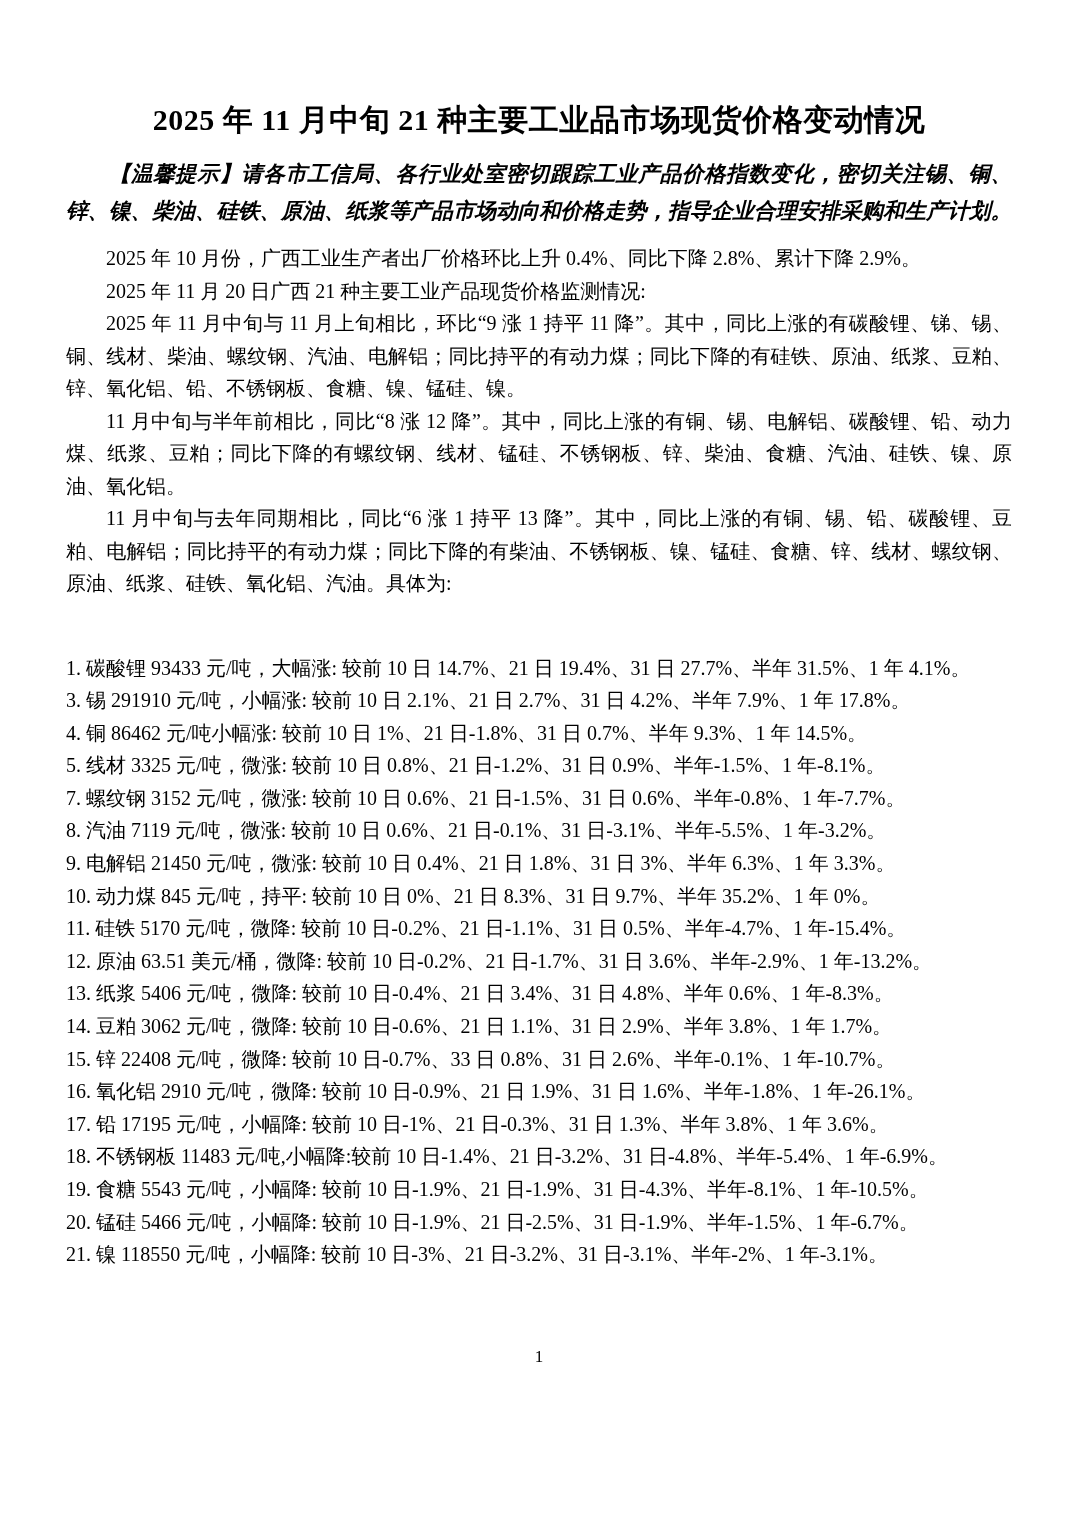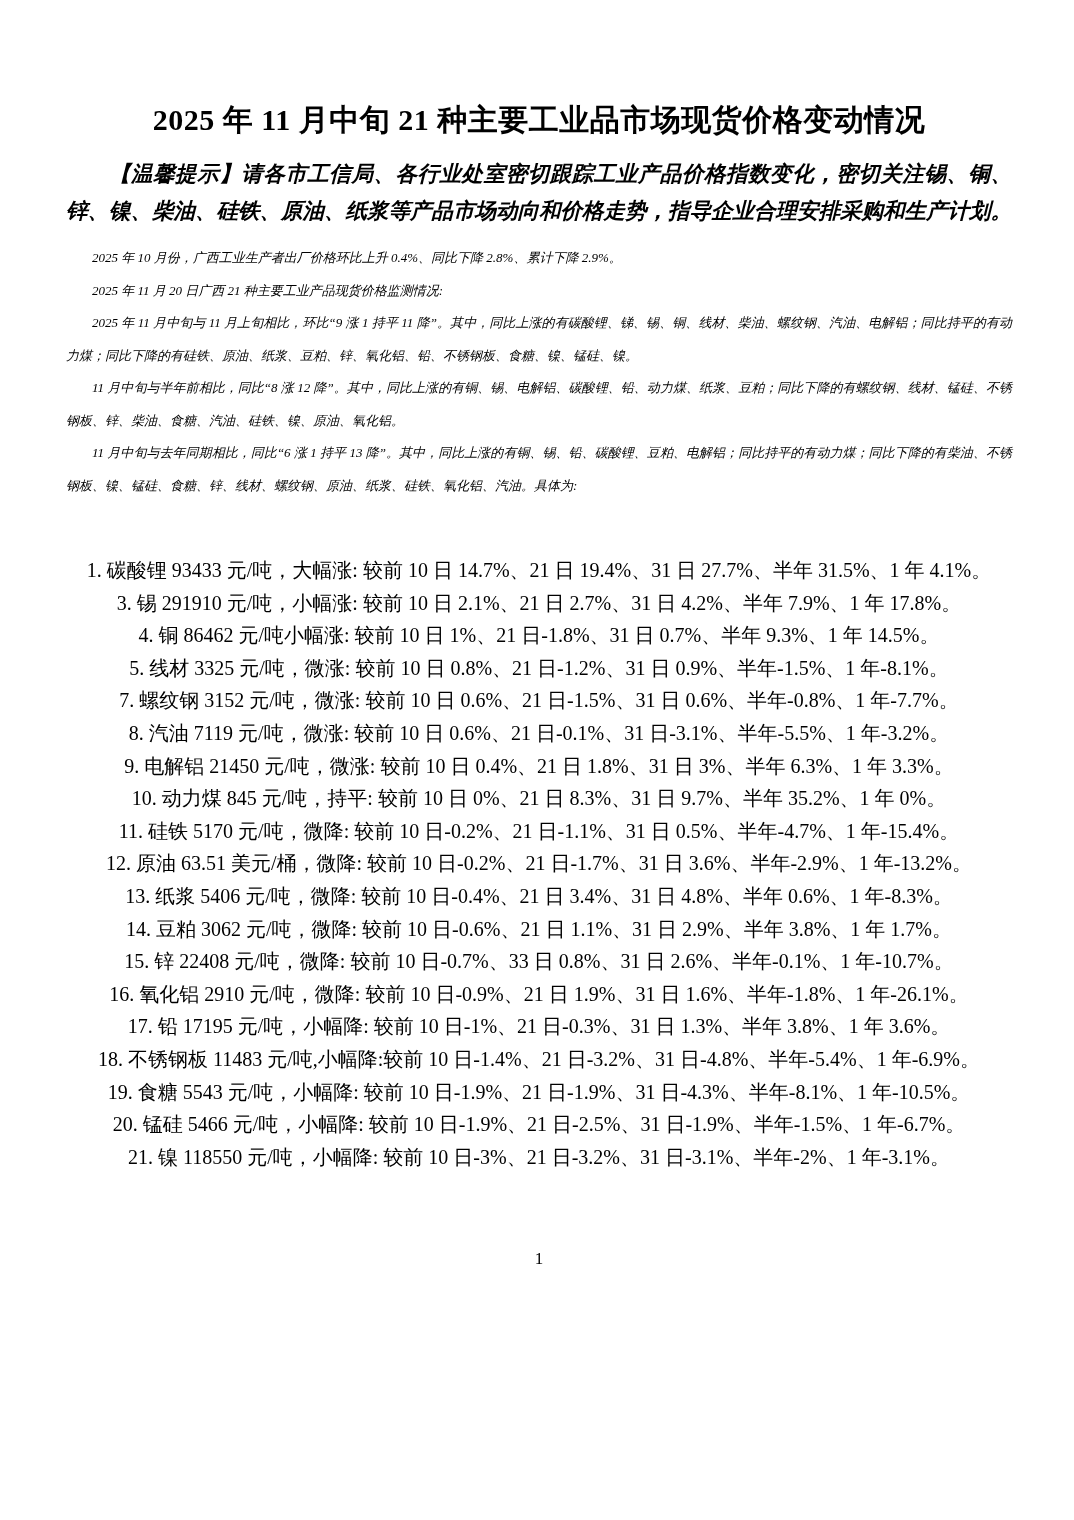--- a/index.html
+++ b/index.html
@@ -32,29 +32,27 @@
     margin: 0 0 12px 0;
     font-size: 21.5px;
     font-weight: bold;
     line-height: 37px;
     text-indent: 2em;
     text-align: justify;
     font-style: italic;
   }
   .para {
     margin: 0;
-    font-size: 13px;
+    font-size: 20px;
     line-height: 32.5px;
     text-indent: 2em;
     text-align: justify;
-    font-style: italic;
   }
   .price-list {
     margin-top: 52px;
-    text-align: center;
   }
   .price-item {
     margin: 0;
     font-size: 20px;
     line-height: 32.6px;
     white-space: nowrap;
   }
   .page-footer {
     margin-top: 76px;
     text-align: center;

